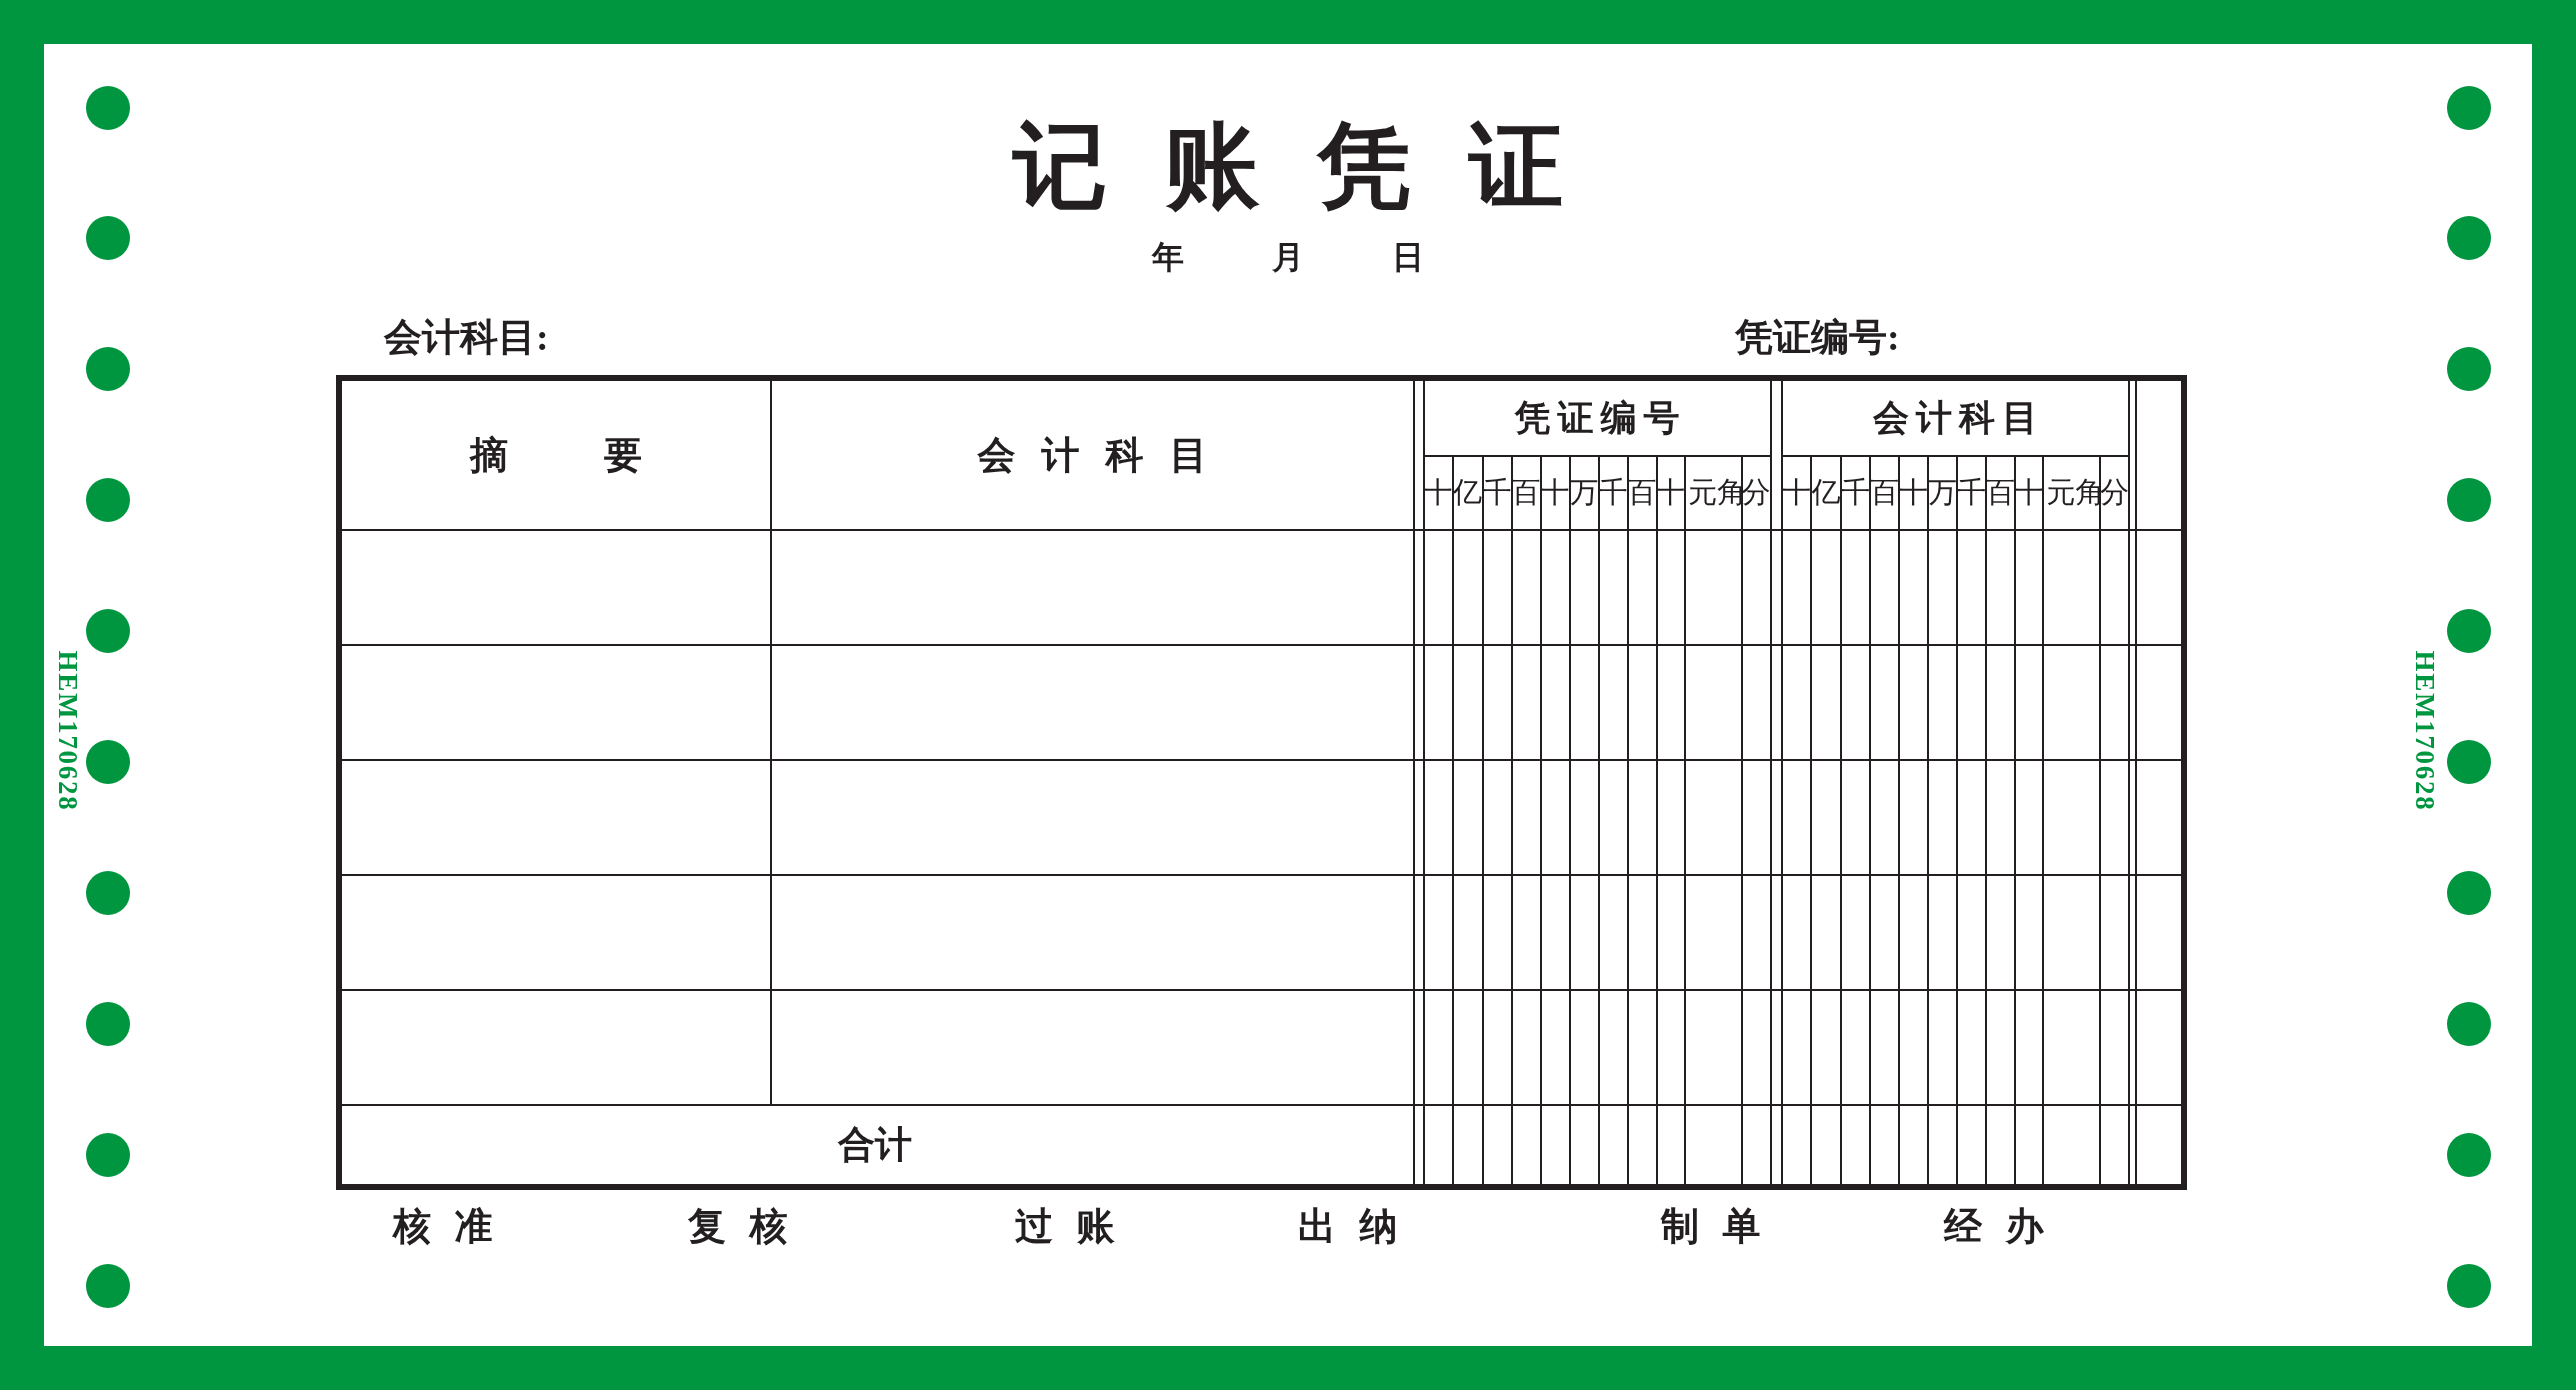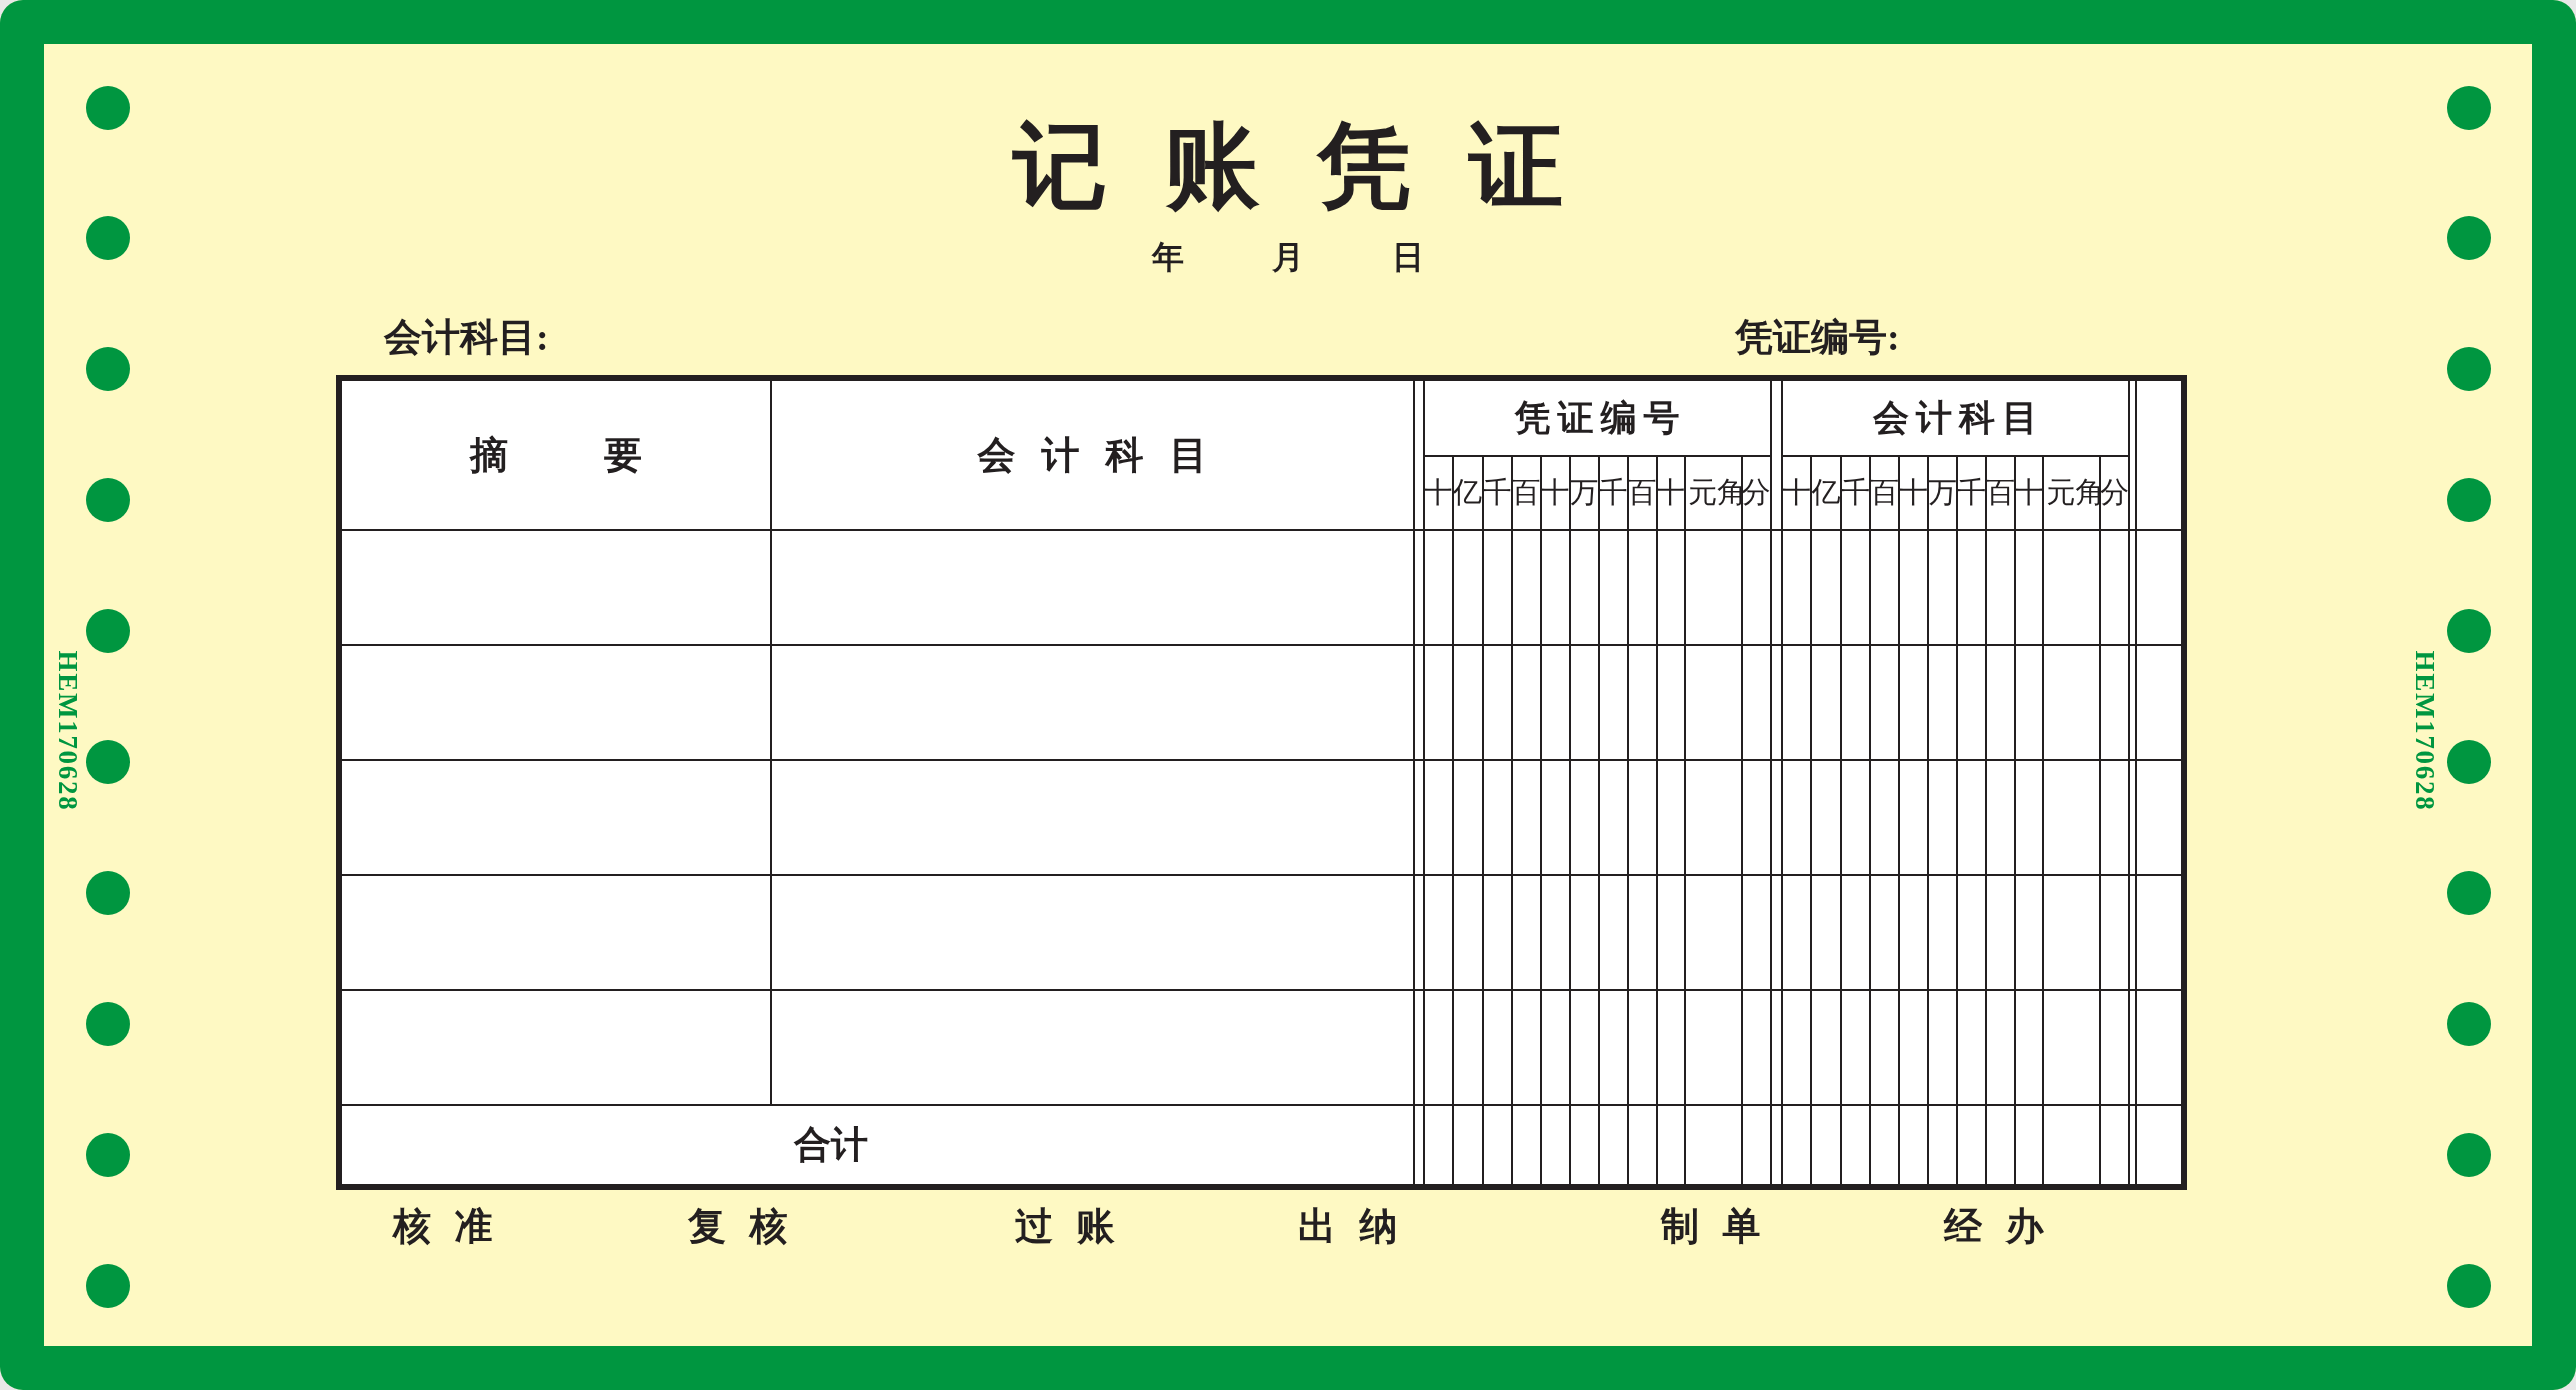--- a/index.html
+++ b/index.html
@@ -1,23 +1,22 @@
 <!DOCTYPE html>
 <html style="font-size:14px"><head>
 <meta charset="utf-8">
 <style>
   html,body{margin:0;padding:0;background:#e8e8e8;}
   #page{
     position:relative;
     width:2576px;height:1390px;
-    background:#fef9c3;
+    background:#ffffff;
     overflow:hidden;
     font-family:"Liberation Serif","DejaVu Serif",serif;
     color:#231f20;
-    border-radius:23px;
   }
   .frame{position:absolute;inset:0;border:44px solid #009640;pointer-events:none;z-index:5;}
   .dot{position:absolute;width:44px;height:44px;border-radius:50%;background:#009640;}
   .side-code{
     position:absolute;color:#009640;font-weight:700;font-size:27px;letter-spacing:1.7px;
     transform:translate(-50%,-50%) rotate(90deg);white-space:nowrap;
   }
   .title{
     position:absolute;left:0;right:0;top:103px;text-align:center;
     font-size:94px;font-weight:700;
@@ -49,21 +48,21 @@
     overflow:hidden;
   }
   .hdr{font-weight:700;font-size:38px;}
   .hdr .ls110{letter-spacing:96px;margin-right:-96px;}
   .hdr .ls30{letter-spacing:26px;margin-right:-26px;}
   .cur-hdr{font-size:36px;}
   .cur-hdr .ls8{letter-spacing:7px;margin-right:-7px;}
   .digit{font-size:29px;font-weight:400;}
   .digit.wide{justify-content:space-between;padding:0 2.6px;}
   .attach-cell{justify-content:space-between;padding:0 87px 0 48px;font-size:37px;font-weight:700;}
-  .total-cell{justify-content:flex-start;padding-left:22px;font-size:37px;font-weight:700;}
+  .total-cell{justify-content:flex-start;padding-left:22px;font-size:37px;font-weight:700;margin-left:44px;}
 
   .signatures{position:absolute;left:0;top:1201px;width:100%;height:52px;}
   .sig{position:absolute;font-size:38px;font-weight:700;word-spacing:14px;white-space:nowrap;}
 </style>
 </head>
 <body>
 
 <div id="page">
   <div class="frame"></div>
 

